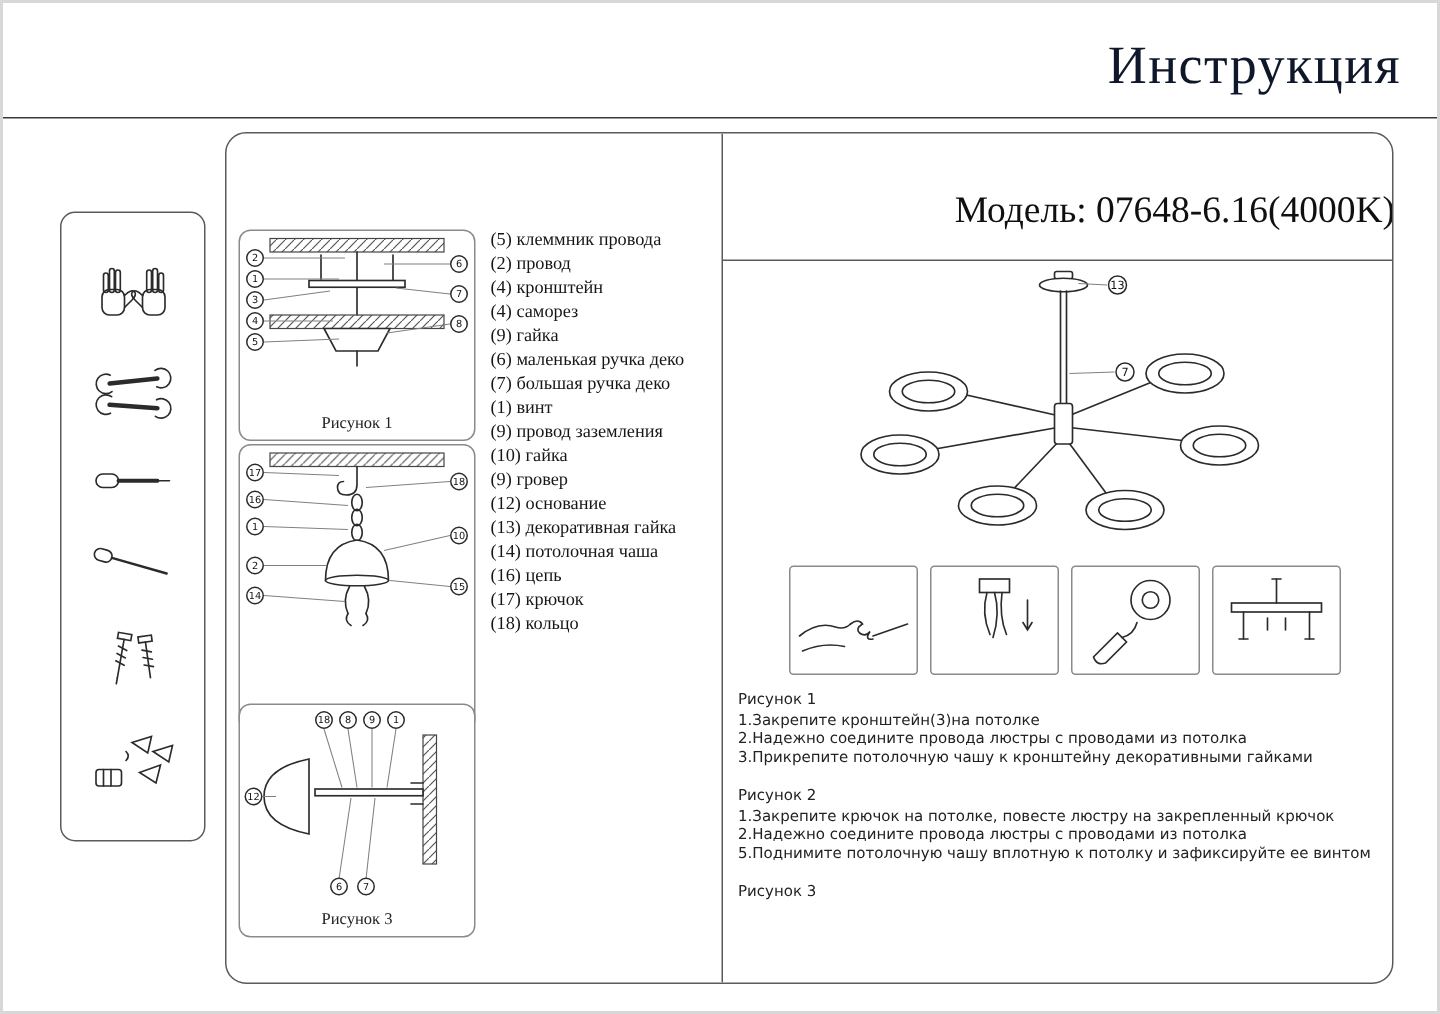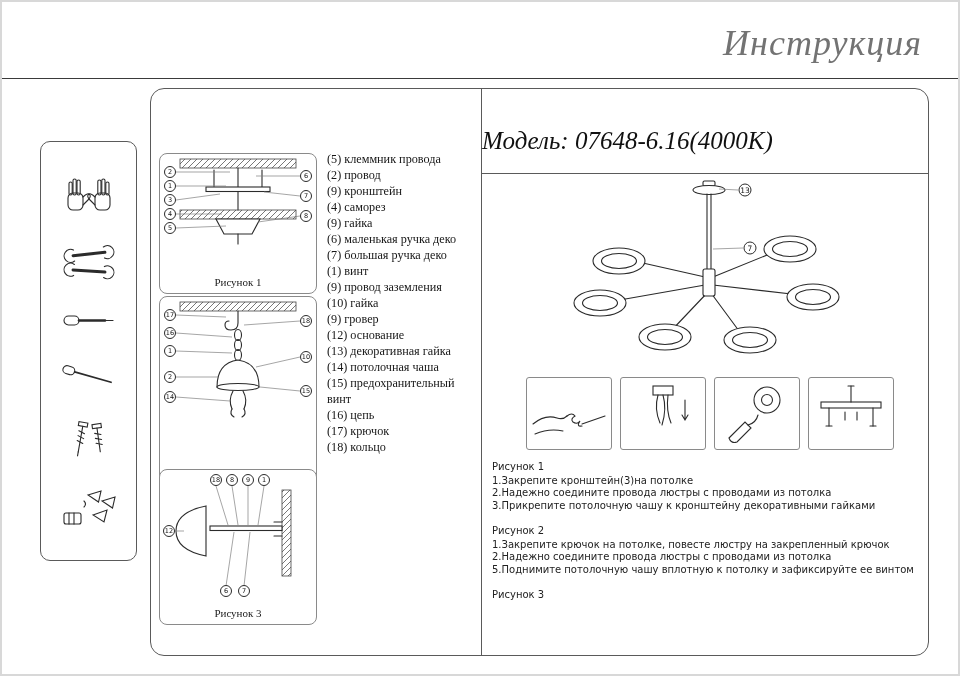--- a/index.html
+++ b/index.html
@@ -2,22 +2,22 @@
 <html><head>
 <meta charset="utf-8">
 <style>
   * { margin:0; padding:0; box-sizing:border-box; }
   html,body { background:#fff; }
   body { width:960px; height:676px; overflow:hidden;
          font-family:"Liberation Serif","DejaVu Serif",serif; color:#151515; }
   .sheet { position:relative; width:960px; height:676px; background:#fff;
            border:2px solid #d8d8d8; }
 
-  .page-title { position:absolute; top:20px; right:36px; font-size:36px;
-                letter-spacing:1px; color:#737373;font-style:italic; }
+  .page-title { position:absolute; top:20px; right:24px; font-size:36px;
+                letter-spacing:1px; color:#0f172a; }
   .title-rule { position:absolute; top:76px; left:0; width:100%;
                 border-top:1.5px solid #3a3a3a; }
 
   .tools-box { position:absolute; left:38px; top:139px; width:97px; height:420px;
                border:1.5px solid #5a5a5a; border-radius:10px;
                display:flex; flex-direction:column; align-items:center;
                justify-content:space-evenly; padding:6px 0; }
 
   .main-box { position:absolute; left:148px; top:86px; width:779px; height:568px;
               border:1.5px solid #5a5a5a; border-radius:14px; overflow:hidden; }
@@ -31,21 +31,21 @@
                     font-size:11px; color:#222; }
 
   .parts-list { position:absolute; left:176px; top:62px; width:152px;
                 font-size:12.2px; line-height:16px; color:#161616; }
 
   .col-divider { position:absolute; left:330px; top:0; height:100%;
                  border-left:1.2px solid #5a5a5a; }
 
   .right-col { position:absolute; left:331px; top:0; width:448px; height:100%; }
   .model-title { position:absolute; top:38px; left:0; width:100%;
-                 text-align:left; font-size:25px; color:#101010;font-style:italic; }
+                 text-align:right; font-size:25px; color:#101010; }
   .model-rule { position:absolute; top:84px; left:0; width:100%;
                 border-top:1.2px solid #5a5a5a; }
   .chandelier-wrap { position:absolute; top:88px; left:40px; }
   .step-row { position:absolute; top:288px; left:44px; display:flex; gap:8px; }
   .step-box { width:86px; height:73px; border:1px solid #8a8a8a; border-radius:3px;
               background:#fff; }
 
   .instructions { position:absolute; top:372px; left:10px; width:432px;
                   font-family:"DejaVu Sans","Liberation Sans",sans-serif;
                   font-size:10px; line-height:12.5px; color:#222; }
@@ -269,33 +269,32 @@
           <text class="cn" x="66" y="123.3">6</text>
         <circle class="co" cx="84" cy="121" r="5.5"></circle>
           <text class="cn" x="84" y="123.3">7</text>
       </svg>
       <div class="figure-caption">Рисунок 3</div>
     </div>
 
     <div class="parts-list">
       <div>(5) клеммник провода</div>
       <div>(2) провод</div>
-      <div>(9) кронштейн</div>
+      <div>(4) кронштейн</div>
       <div>(4) саморез</div>
       <div>(9) гайка</div>
       <div>(6) маленькая ручка деко</div>
       <div>(7) большая ручка деко</div>
       <div>(1) винт</div>
       <div>(9) провод заземления</div>
       <div>(10) гайка</div>
       <div>(9) гровер</div>
       <div>(12) основание</div>
       <div>(13) декоративная гайка</div>
       <div>(14) потолочная чаша</div>
-      <div>(15) предохранительный винт</div>
       <div>(16) цепь</div>
       <div>(17) крючок</div>
       <div>(18) кольцо</div>
     </div>
 
     <div class="col-divider"></div>
 
     <div class="right-col">
       <div class="model-title">Модель: 07648-6.16(4000K)</div>
       <div class="model-rule"></div>

